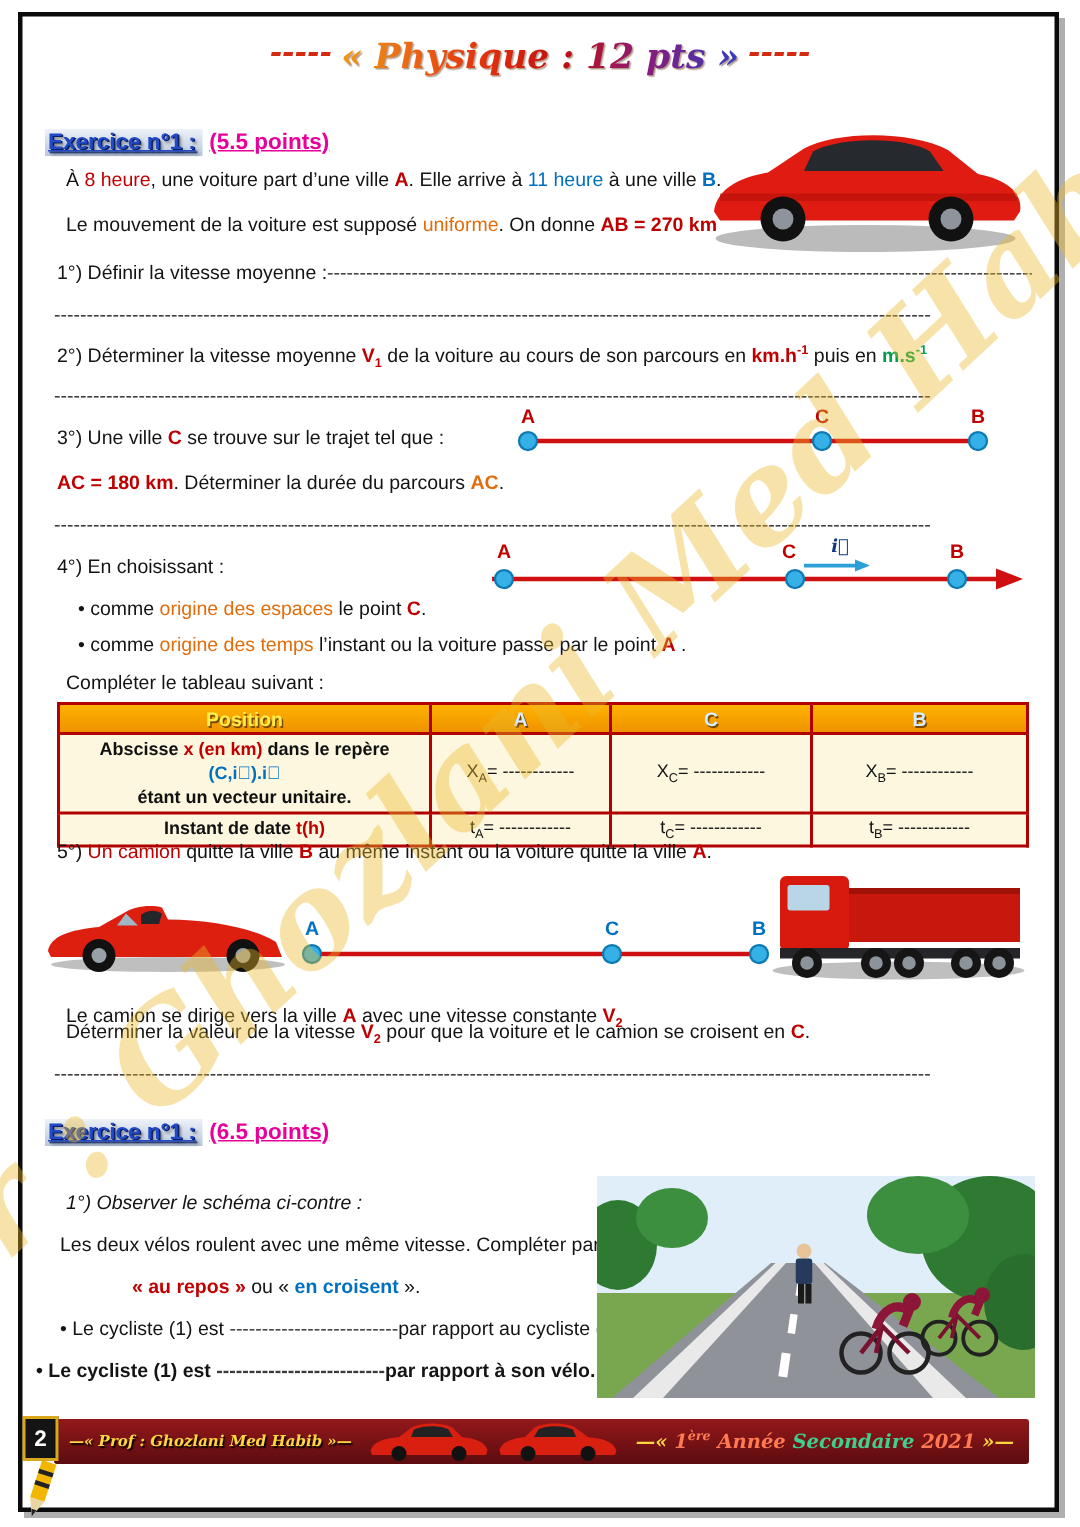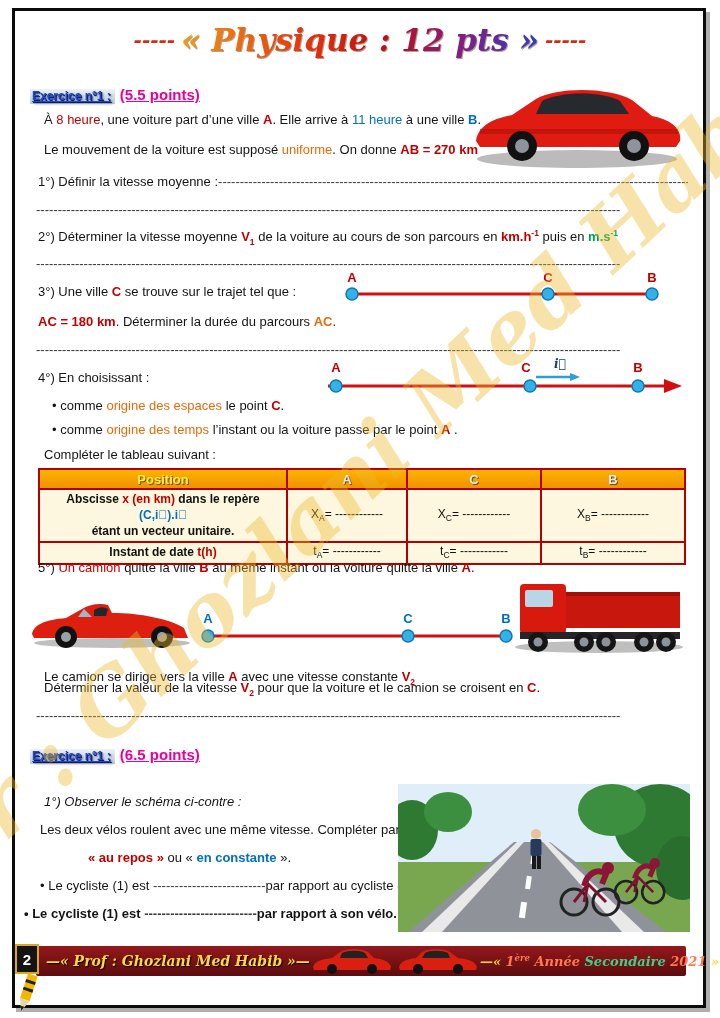--- a/index.html
+++ b/index.html
@@ -9,27 +9,27 @@
   .t { position:absolute; font-size:13px; color:#141414; white-space:nowrap; }
   .red { color:#c00000; } .blue { color:#0070c0; } .orange { color:#e36c0a; } .green { color:#009e4f; }
   .b { font-weight:bold; }
   .dash { color:#3a3a3a; }
   sub, sup { font-size:8.5px; }
   .dline { position:absolute; left:36px; width:652px; height:15px; overflow:hidden; white-space:nowrap; font-size:13px; color:#333; }
   .clip { overflow:hidden; width:650px; }
 
   .title-row { position:absolute; top:22px; left:0; width:100%; text-align:center; font-family:"DejaVu Serif", serif; font-style:italic; font-weight:bold; white-space:nowrap; }
   .tdash { color:#d42a12; font-size:20px; vertical-align:4px; }
-  .tmain { font-size:31px; padding:0 6px;
+  .tmain { font-size:23px; padding:0 6px;
            background:linear-gradient(90deg,#f0a21a 0%,#e4350e 35%,#c01010 55%,#8c1a7a 75%,#2940c8 100%);
            -webkit-background-clip:text; background-clip:text; color:transparent;
            filter:drop-shadow(1.5px 1.5px 0.5px rgba(90,40,0,0.45));text-align:right; }
 
   .ex-head { position:absolute; white-space:nowrap; }
-  .ex-title { font-size:12px; font-weight:bold; color:#2149c8;
+  .ex-title { font-size:15px; font-weight:bold; color:#2149c8;
               background:linear-gradient(180deg,#eef2f8,#b9c7dd); padding:0 4px 1px 2px;
               text-shadow:1px 1px 0 #091e5e, 2px 2px 2px rgba(0,0,0,0.45);
               text-decoration:underline; }
   .ex-points { font-size:15px; font-weight:bold; color:#e8009a; text-decoration:underline; margin-left:5px; }
 
   .dlab  { font:bold 13px "Liberation Sans",sans-serif; fill:#c00000; text-anchor:middle; }
   .dlabb { font:bold 13px "Liberation Sans",sans-serif; fill:#0070c0; text-anchor:middle; }
   .dlabi { font:italic bold 12px "DejaVu Serif",serif; fill:#123a7a; text-anchor:middle; }
 
   .ptable { position:absolute; left:38px; top:468px; width:646px; border-collapse:collapse; font-size:12px; table-layout:fixed; }
@@ -41,21 +41,21 @@
   .ptable tr.r1 td { height:40px; }
   .ptable tr.r2 td { height:22px;margin-left:44px; }
 
   .watermark { position:absolute; left:360px; top:470px; transform:translate(-50%,-50%) rotate(-43deg);
                font-family:"DejaVu Serif",serif; font-style:italic; font-weight:bold; font-size:86px;
                color:rgba(235,186,43,0.40); white-space:nowrap; z-index:40; pointer-events:none; }
 
   .footer-bar { position:absolute; left:36px; top:946px; width:650px; height:30px;
                 background:linear-gradient(180deg,#93181b,#5c0c0f); display:flex; align-items:center;
                 justify-content:space-between; padding:0 10px; border-radius:2px; }
-  .f-left  { font-family:"DejaVu Serif",serif; font-style:italic; font-weight:bold; font-size:14px;
+  .f-left  { font-family:"DejaVu Serif",serif; font-style:italic; font-weight:bold; font-size:10px;
              color:#ffd73e; text-shadow:1px 1px 1px #000; white-space:nowrap; }
   .f-right { font-family:"DejaVu Serif",serif; font-style:italic; font-weight:bold; font-size:13px; white-space:nowrap; }
   .f-right .gold { color:#ffd73e; } .f-right .fr1 { color:#ff7a52; } .f-right .fr2 { color:#3fd08d; }
   .f-cars { display:flex; align-items:center; gap:2px; }
   .mirrored { transform:scaleX(-1); }
 
   .page-num { position:absolute; left:15px; top:944px; width:24px; height:30px; background:#141414;
               border:2px solid #d9a81e; color:#fff; font-weight:bold; font-size:15px;
               display:flex; align-items:center; justify-content:center; z-index:5; }
 </style>
@@ -202,21 +202,21 @@
   <div class="t" style="left:44px; top:650px;margin-top:19px;"><span>Le camion se dirige vers la ville </span><span class="red b">A</span><span> avec une vitesse constante </span><span class="red b">V</span><sub class="red b">2</sub></div>
   <div class="t" style="left:44px; top:680px;"><span>Déterminer la valeur de la vitesse </span><span class="red b">V</span><sub class="red b">2</sub><span> pour que la voiture et le camion se croisent en </span><span class="red b">C</span><span>.</span></div>
   <div class="dline" style="top:708px;">---------------------------------------------------------------------------------------------------------------------------------------</div>
 
   <div class="ex-head" style="left:30px; top:746px;">
     <span class="ex-title">Exercice n°1 :</span><span class="ex-points">(6.5 points)</span>
   </div>
 
   <div class="t" style="left:44px; top:794px;font-style:italic;"><span>1°) Observer le schéma ci-contre :</span></div>
   <div class="t" style="left:40px; top:822px;">Les deux vélos roulent avec une même vitesse. Compléter par :</div>
-  <div class="t" style="left:88px; top:850px;"><span class="red b">« au repos »</span><span> ou « </span><span class="blue b">en constante</span><span> ».</span></div>
+  <div class="t" style="left:88px; top:850px;"><span class="red b">« au repos »</span><span> ou « </span><span class="blue b">en croisent</span><span> ».</span></div>
   <div class="t" style="left:40px; top:878px;"><span>• Le cycliste (1) est </span><span class="dash">--------------------------</span><span>par rapport au cycliste (2).</span></div>
   <div class="t" style="left:24px; top:906px;font-weight:bold;"><span>• Le cycliste (1) est </span><span class="dash">--------------------------</span><span>par rapport à son vélo.</span></div>
 
   <svg class="abs" style="left:398px; top:784px;" width="292" height="148" viewBox="0 0 292 148">
     <rect width="292" height="148" fill="#dfeef8"></rect>
     <rect y="78" width="292" height="70" fill="#79a74f"></rect>
     <ellipse cx="262" cy="42" rx="46" ry="42" fill="#2f7a33"></ellipse>
     <ellipse cx="214" cy="26" rx="34" ry="26" fill="#3c8f3f"></ellipse>
     <ellipse cx="284" cy="84" rx="26" ry="32" fill="#2a6e2e"></ellipse>
     <ellipse cx="14" cy="46" rx="26" ry="30" fill="#2f7a33"></ellipse>

